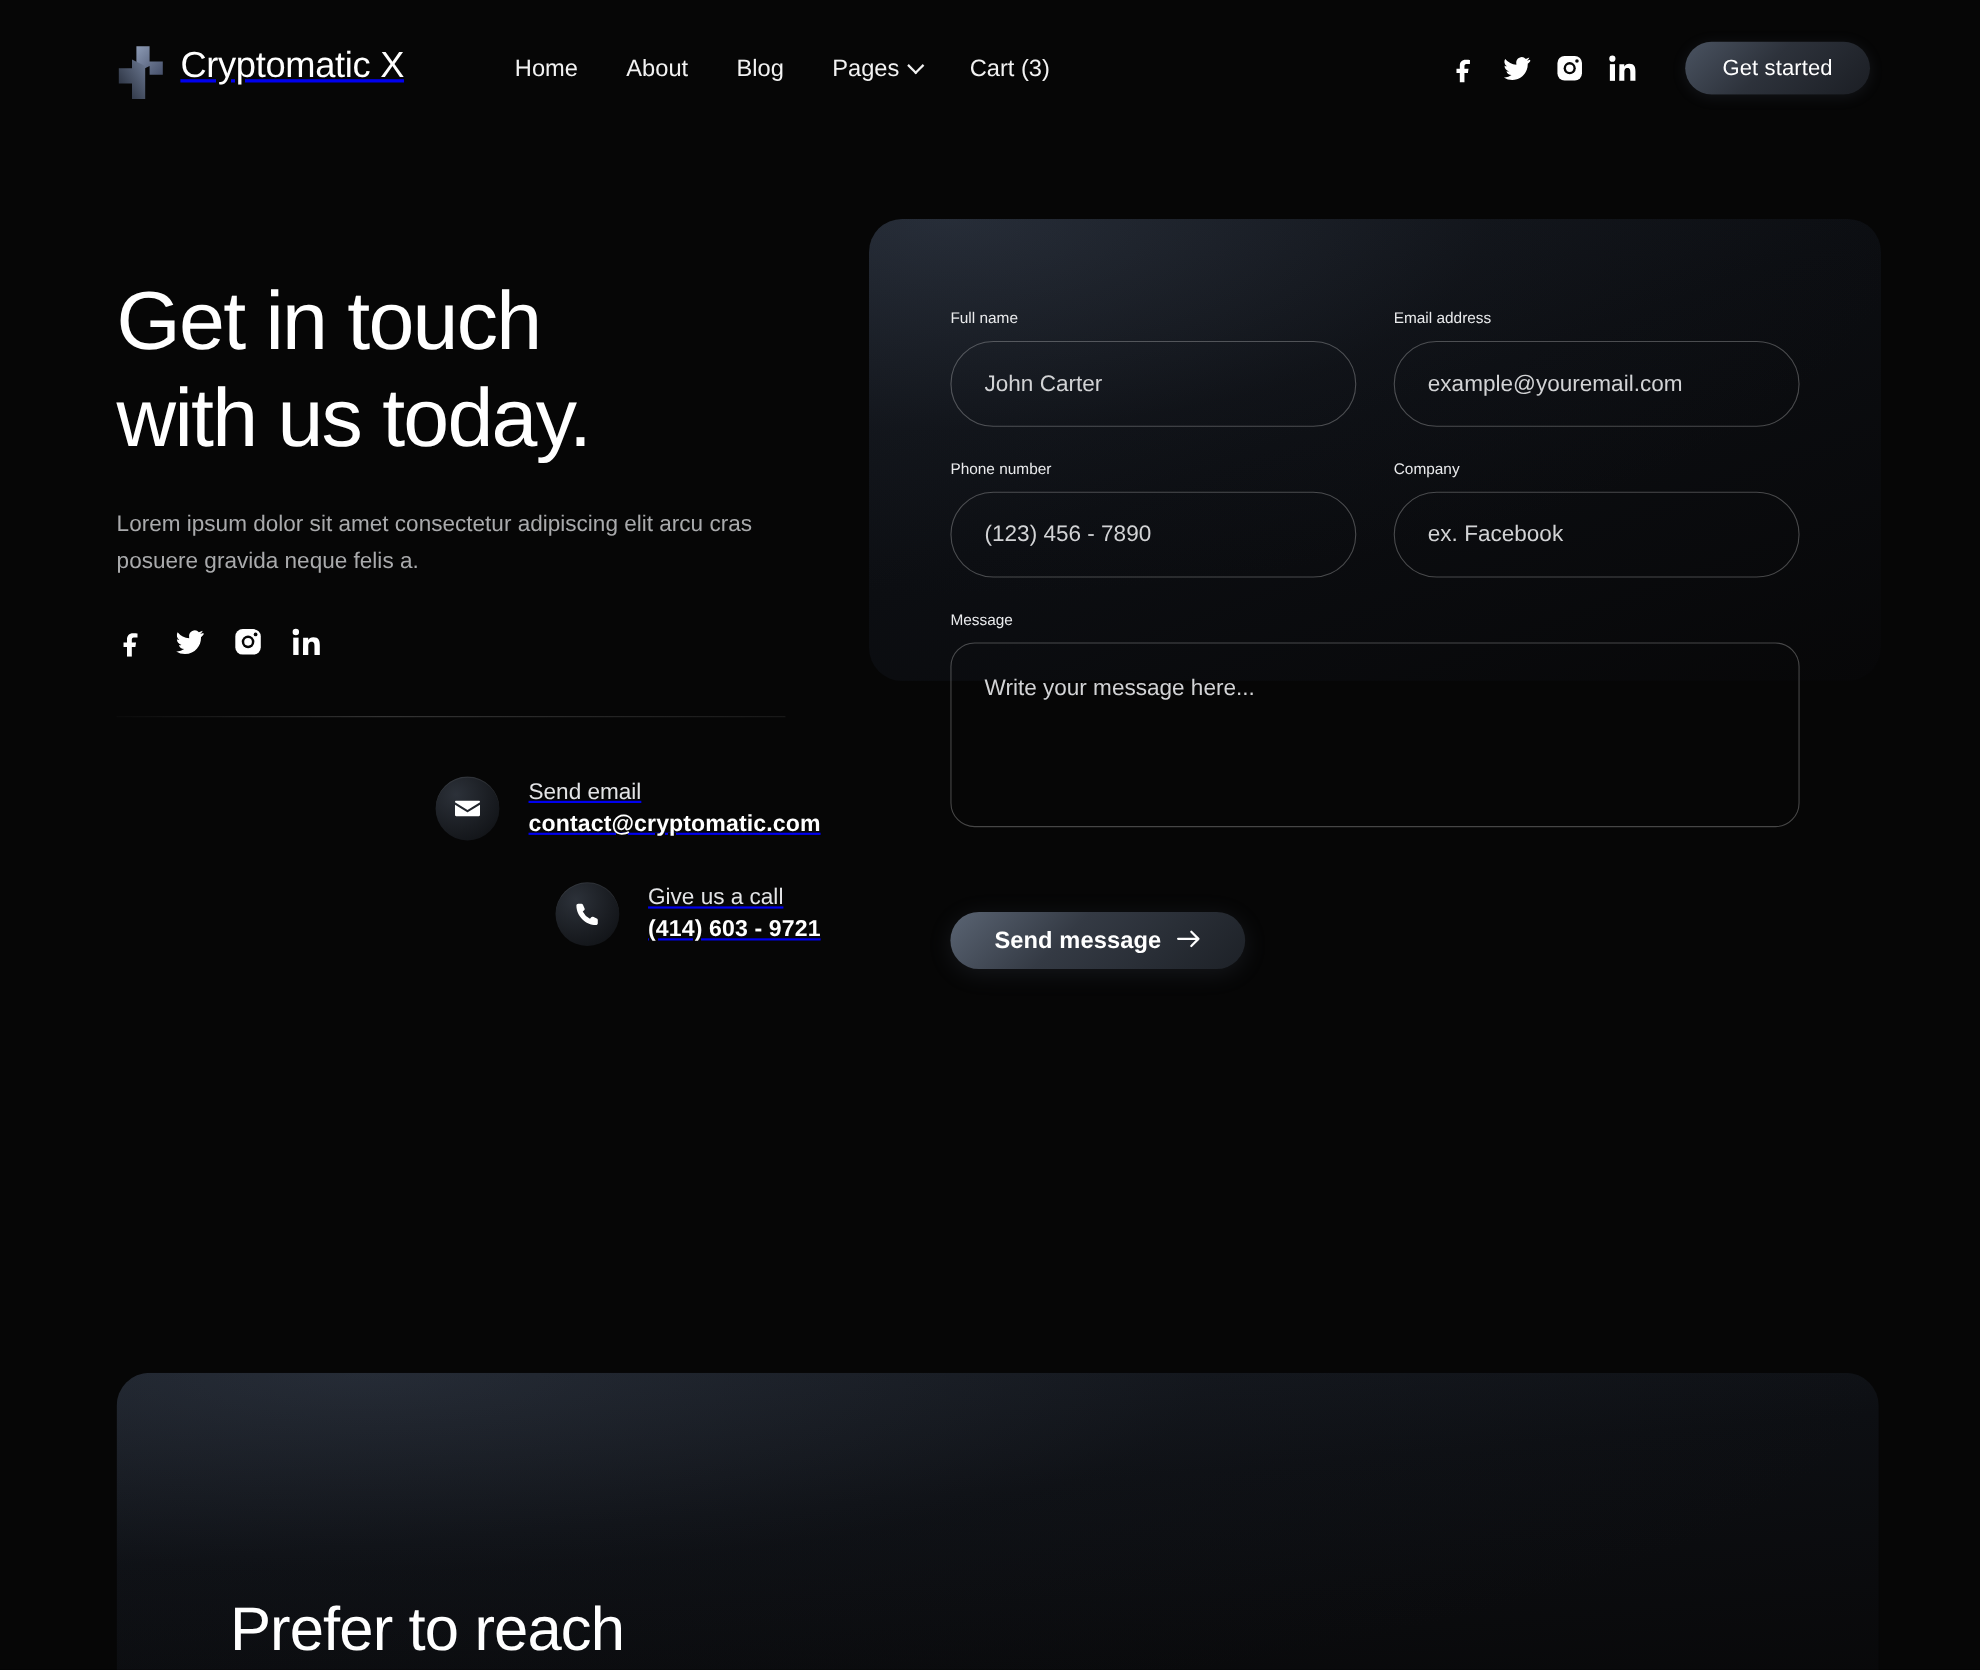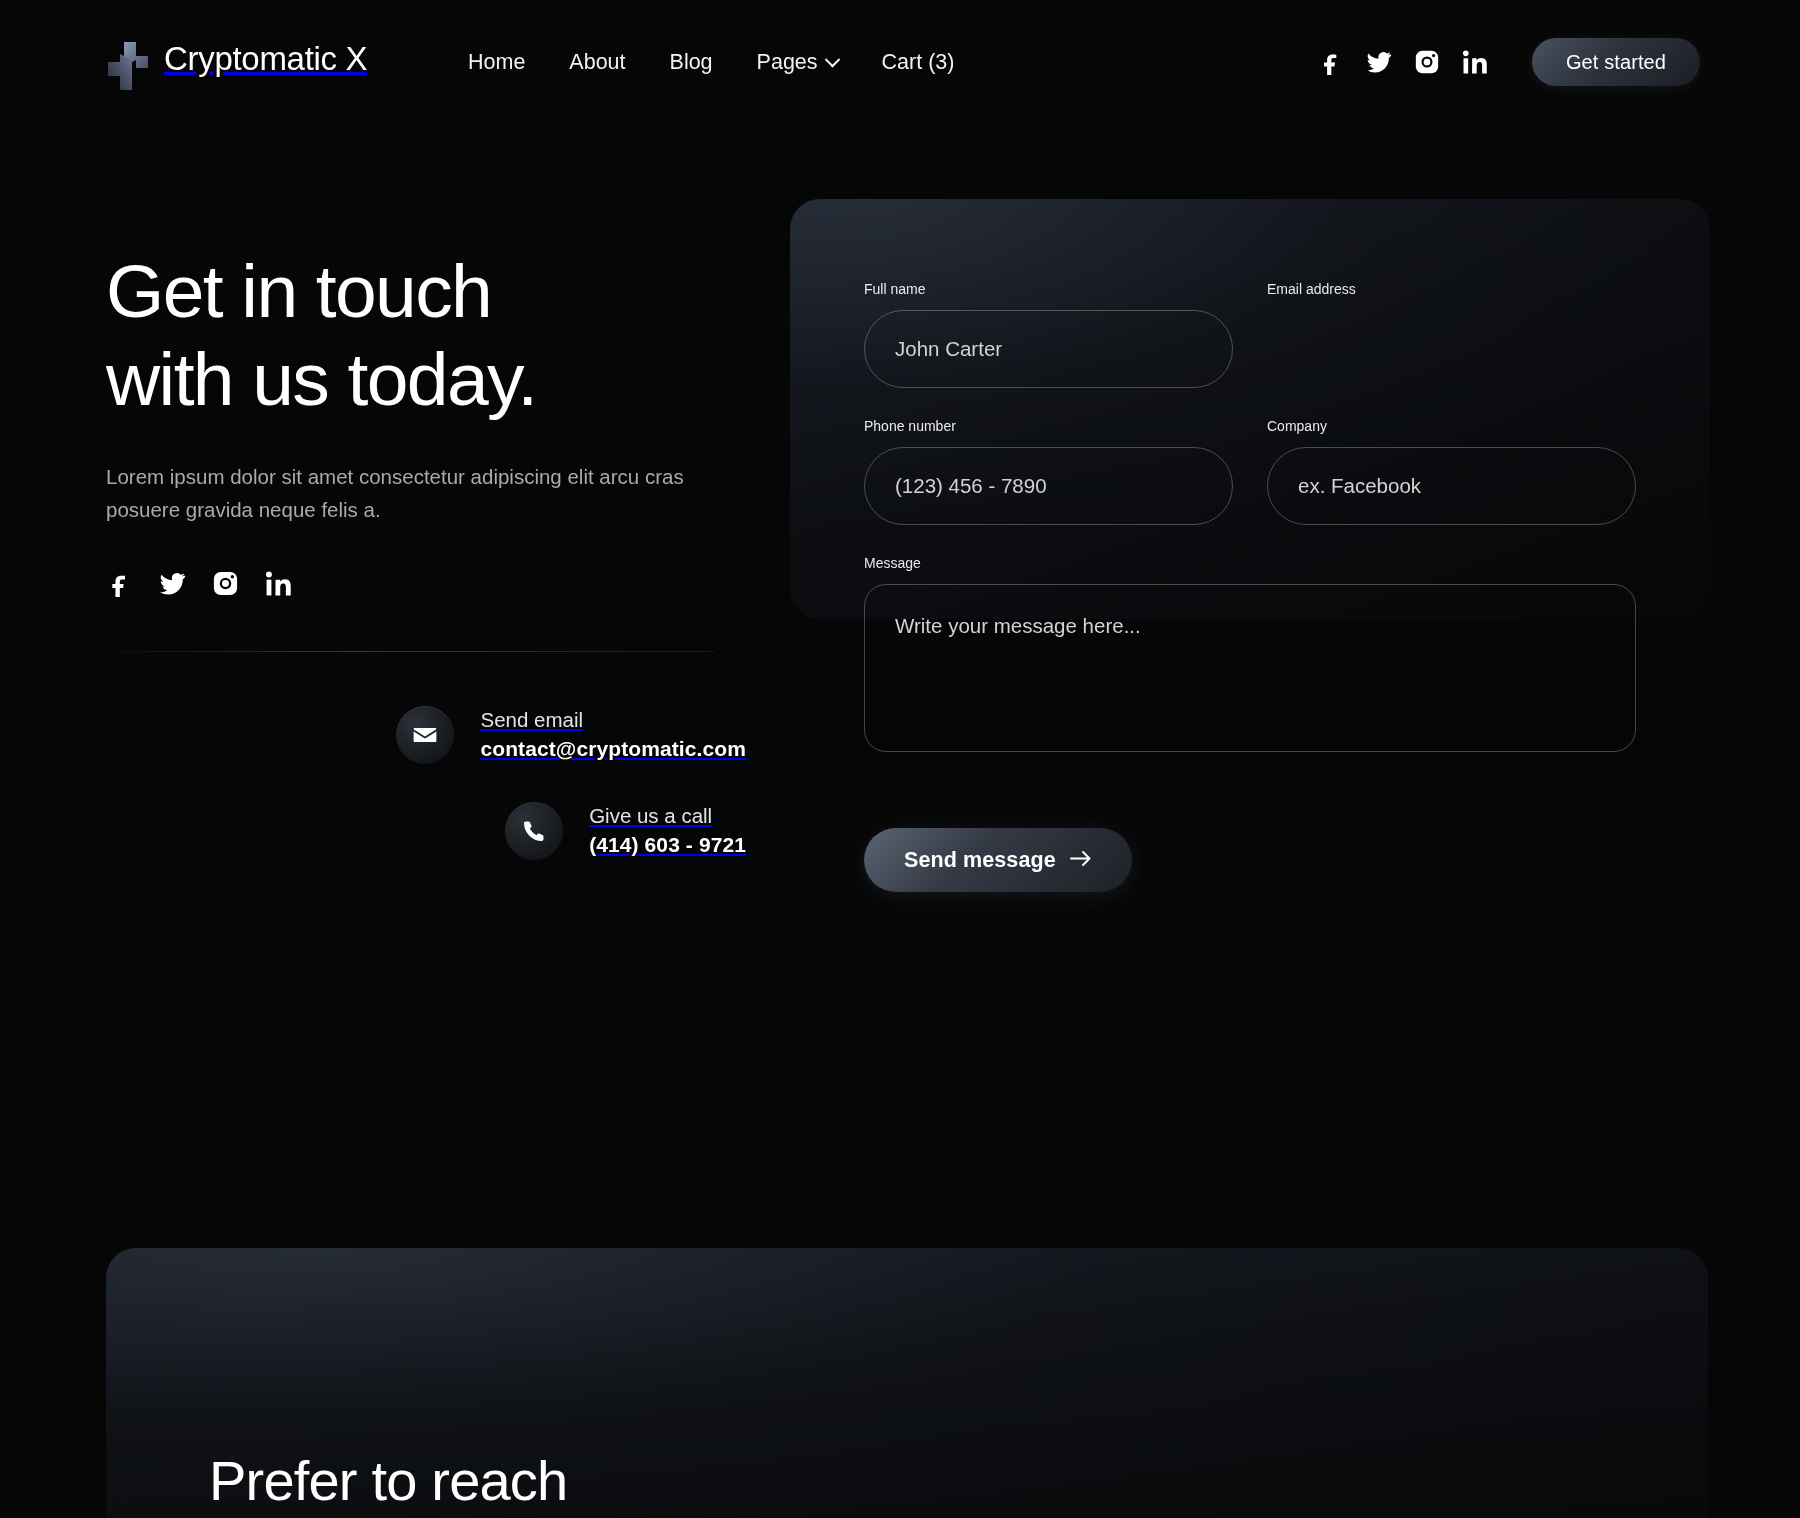--- a/index.html
+++ b/index.html
@@ -118,21 +118,21 @@
   .inp::placeholder { color: #d2d3d5; opacity: 1; }
   .ta {
     width: 100%; height: 168px; border-radius: 22px;
     background: transparent; border: 1px solid rgba(255,255,255,0.26);
     color: #d9dadc; font-size: 20.5px; padding: 26px 30px;
     font-family: "Liberation Sans", sans-serif; outline: none; resize: none;
     line-height: 1.5;
   }
   .ta::placeholder { color: #d2d3d5; opacity: 1; }
   .btn-send {
-    margin-top: 42px; height: 64px; padding: 0 40px; border-radius: 32px; border: none;
+    margin-top: 42px; height: 52px; padding: 0 40px; border-radius: 32px; border: none;
     background: linear-gradient(135deg, #5a6473 0%, #343a44 40%, #1d2127 100%);
     color: #ffffff; font-size: 21.5px; font-weight: 700; cursor: pointer;
     font-family: "Liberation Sans", sans-serif; letter-spacing: 0.1px;
     display: inline-flex; align-items: center; gap: 14px;
     box-shadow: 0 4px 22px rgba(130,150,180,0.13);
   }
 
   
   .bottom-card {
     position: absolute; left: 106px; top: 1248px;
@@ -294,20 +294,21 @@
 <form class="form-area">
   <div class="grid2">
 
     <div class="field">
       <label class="field-label">Full name</label>
       <input class="inp" type="text" placeholder="John Carter" style="">
     </div>
 
     <div class="field">
       <label class="field-label">Email address</label>
+      <input class="inp" type="email" placeholder="example@youremail.com" style="">
     </div>
 
     <div class="field">
       <label class="field-label">Phone number</label>
       <input class="inp" type="tel" placeholder="(123) 456 - 7890" style="">
     </div>
 
     <div class="field">
       <label class="field-label">Company</label>
       <input class="inp" type="text" placeholder="ex. Facebook" style="">

